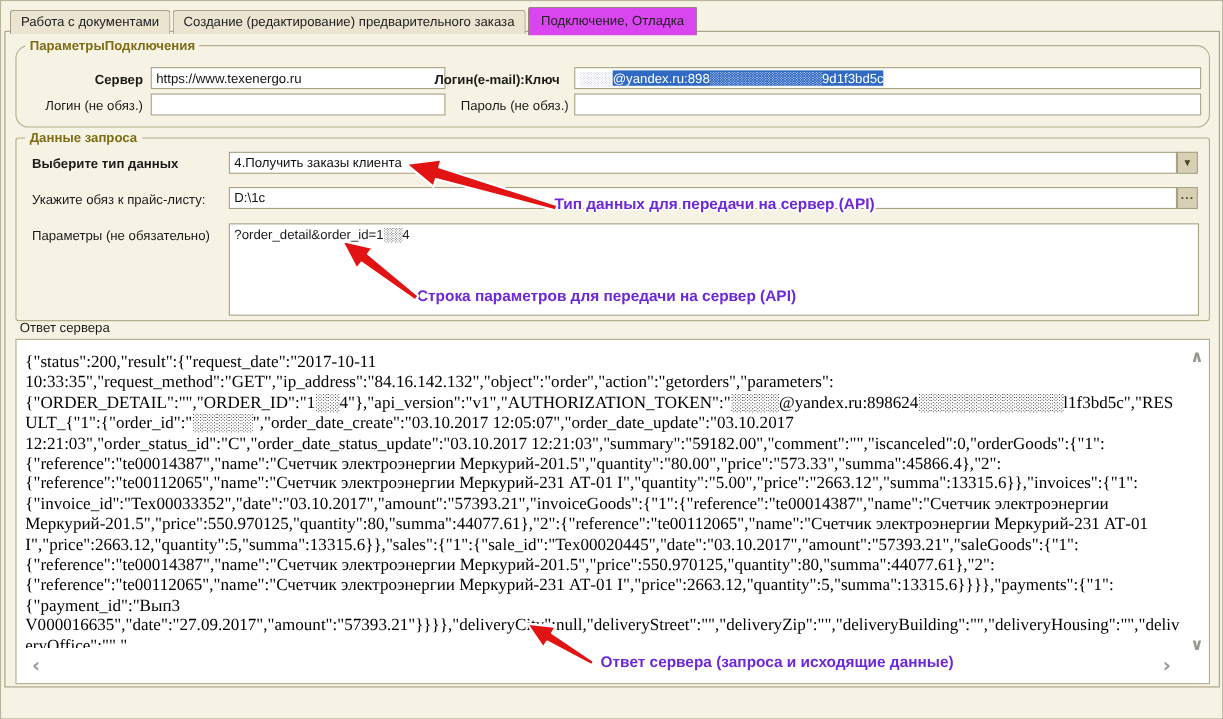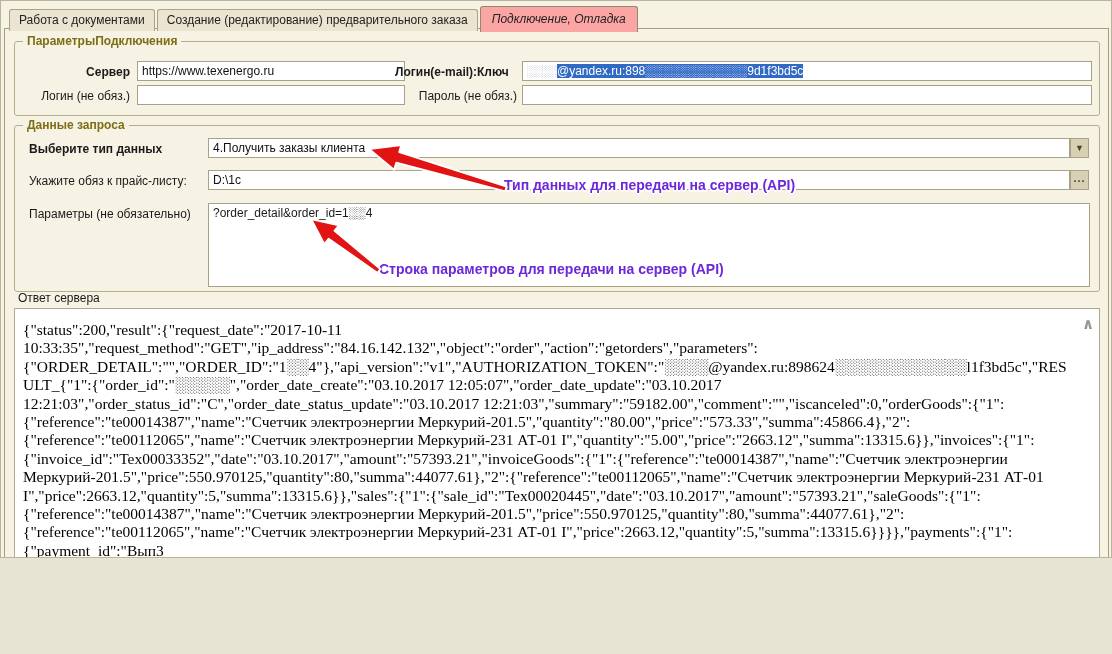--- a/index.html
+++ b/index.html
@@ -1,47 +1,47 @@
 <!DOCTYPE html>
 <html><head>
 <meta charset="utf-8">
 <style>
   * { margin:0; padding:0; box-sizing:border-box; }
   html,body { background:#e8e4d4; }
   #app {
-    position:relative; width:1112px; height:558px;
+    position:relative; width:1112px; height:654px;
     background:#f6f3e5;
     font-family:"Liberation Sans", sans-serif;
     font-size:12px; color:#1a1a1a;
     overflow:hidden;
     border:1px solid #b9b49c;
   }
   
   .tabstrip { position:absolute; left:8px; top:4px; display:flex; align-items:flex-end; gap:2px; z-index:5; }
   .tab {
     background:#eae4d0; border:1px solid #a9a288; border-bottom:none;
     border-radius:3px 3px 0 0; padding:3px 9px 4px; cursor:default; white-space:nowrap;
     color:#222;
   }
   .tab.active {
-    background:#fca5a5; border:1px solid #8f8a6e; border-bottom:none;
-    padding:5px 11px 6px; position:relative; top:1px;font-style:italic;
+    background:#d946ef; border:1px solid #8f8a6e; border-bottom:none;
+    padding:5px 11px 6px; position:relative; top:1px;
   }
   
   .panel {
     position:absolute; left:3px; top:27px; width:1105px; height:597px;
     border:1px solid #a59f80; background:#f6f3e5;
   }
   
   .groupbox { position:absolute; border:1px solid #b5ae8c; border-radius:3px; }
   .groupbox .legend {
     position:absolute; top:-8px; left:8px; background:#f6f3e5; padding:0 4px;
     font-weight:bold; color:#7e6d15; white-space:nowrap;
   }
-  #grp-conn { left:9px; top:12px; width:1086px; height:75px; }
+  #grp-conn { left:9px; top:12px; width:1086px; height:75px;border-radius:12px; }
   #grp-req  { left:9px; top:96px;  width:1086px; height:167px; }
   
   .lbl { position:absolute; white-space:nowrap; color:#1a1a1a; }
   .lbl.b { font-weight:bold; }
   .fld {
     position:absolute; background:#fff; border:1px solid #a8a183;
     font-family:"Liberation Sans", sans-serif; font-size:12px; color:#111;
     padding:2px 4px; height:20px;
   }
   input.fld { outline:none; }

